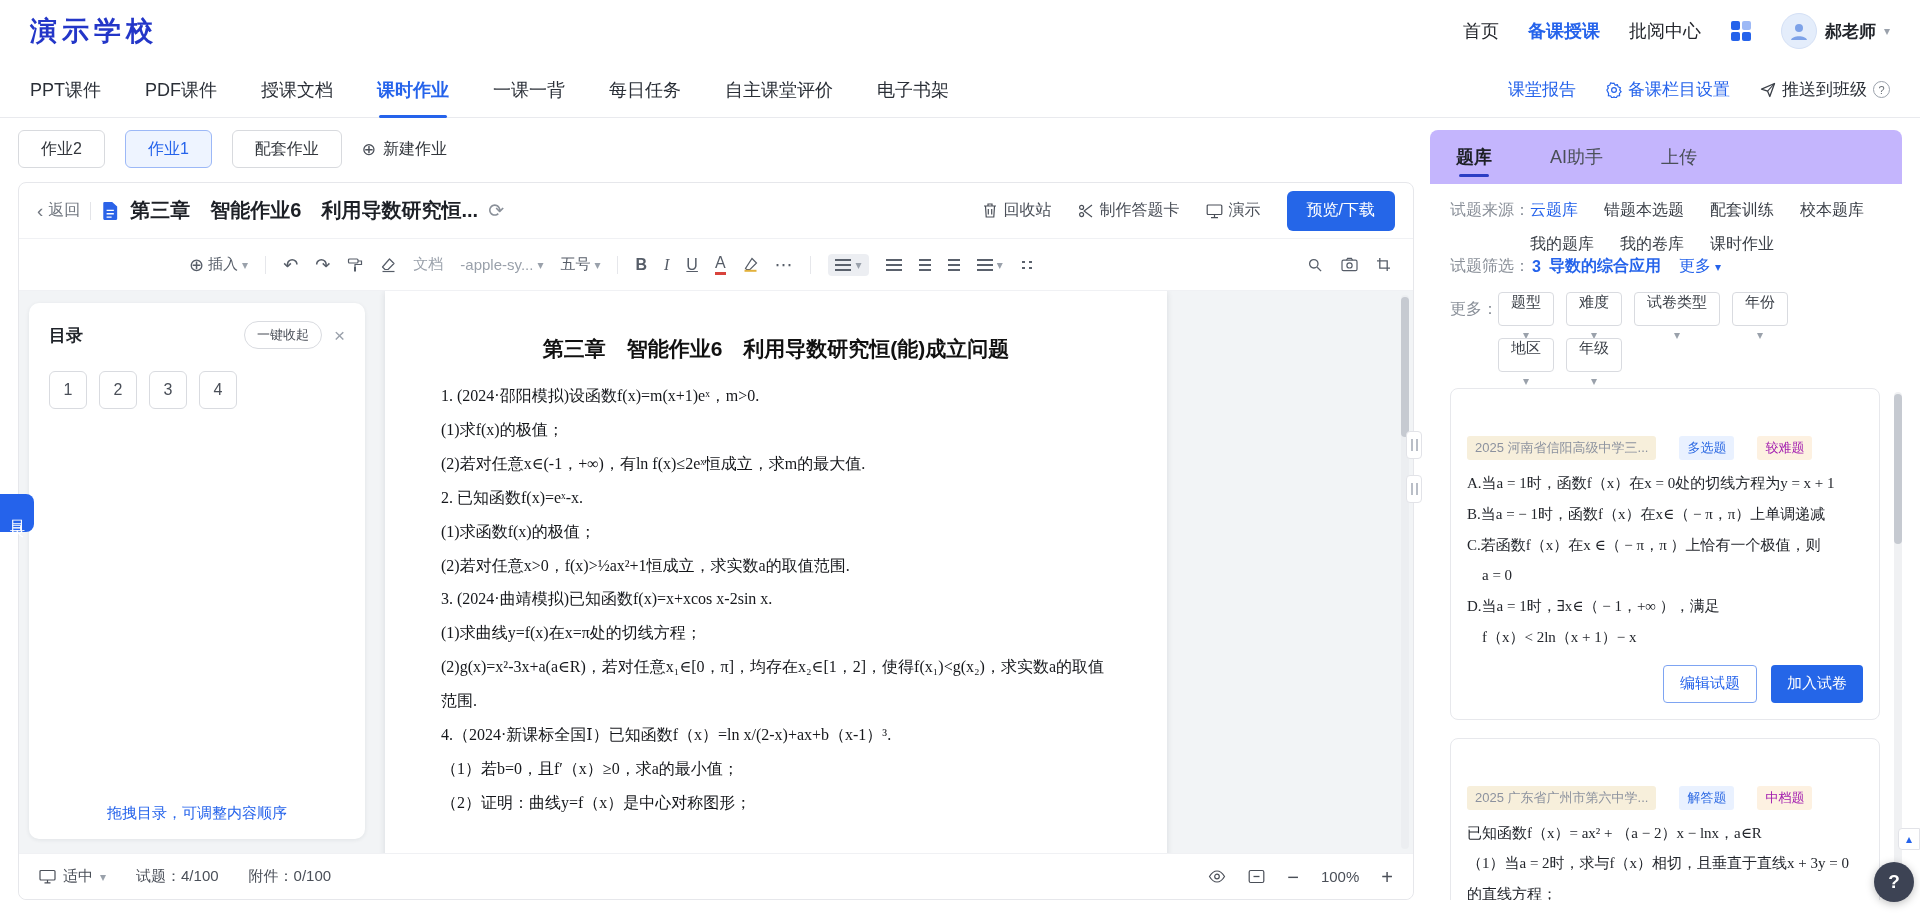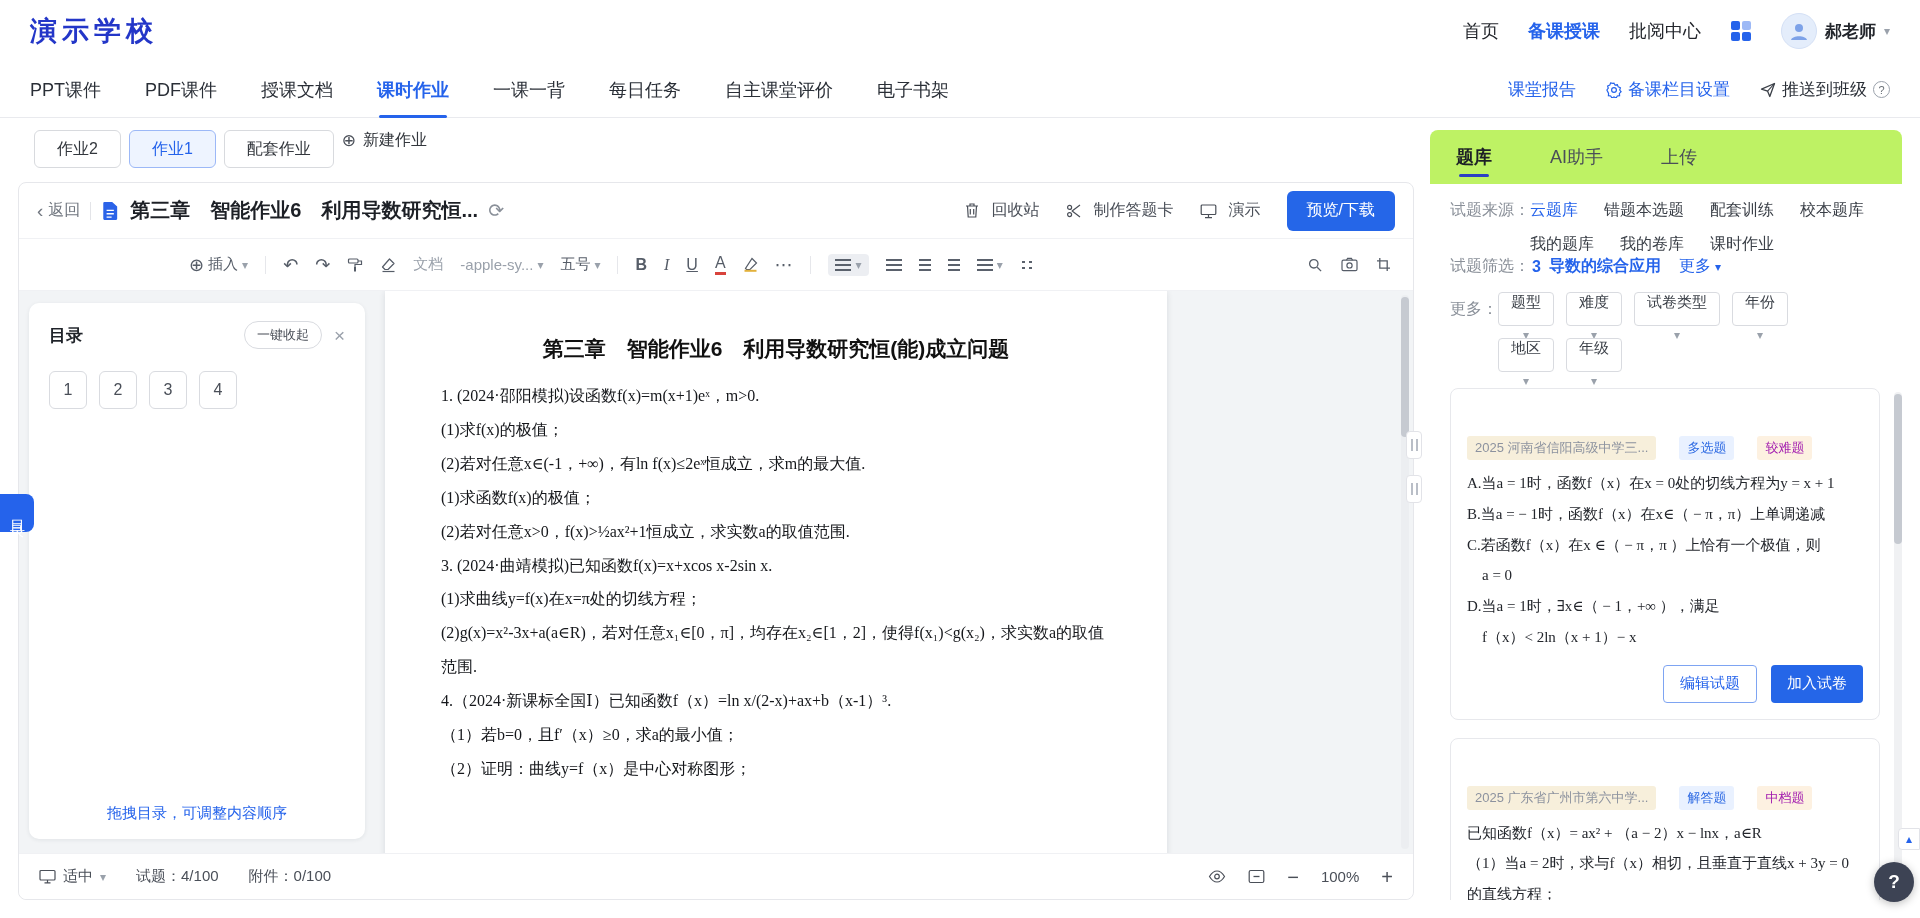--- a/index.html
+++ b/index.html
@@ -24,36 +24,36 @@
   .tab-active{color:#2563eb;font-weight:700;}
   .tab-active::after{content:"";position:absolute;left:2px;right:2px;bottom:0;height:3px;background:#2563eb;border-radius:2px;}
   .tab-actions{margin-left:auto;display:flex;align-items:center;gap:30px;font-size:17px;white-space:nowrap;}
   .link-blue{color:#2563eb;display:inline-flex;align-items:center;gap:6px;cursor:pointer;}
   .push{color:#2a2f37;display:inline-flex;align-items:center;gap:6px;cursor:pointer;}
   .help-dot{width:17px;height:17px;border:1px solid #9aa1ab;border-radius:50%;font-size:11px;color:#6a7077;display:inline-flex;align-items:center;justify-content:center;}
 
   
   .content-row{display:flex;gap:16px;padding:0 18px;margin-top:12px;height:770px;}
   .left-col{flex:1;display:flex;flex-direction:column;min-width:0;}
-  .workrow{display:flex;align-items:flex-start;gap:8px;height:38px;margin-bottom:14px;margin-left:16px;}
+  .workrow{display:flex;align-items:center;gap:20px;height:38px;margin-bottom:14px;}
   .wbtn{height:38px;padding:0 22px;border:1px solid #d8dade;border-radius:6px;background:#fff;font-size:16px;color:#33373d;display:inline-flex;align-items:center;}
   .wbtn-active{border-color:#9cb8f7;background:#eef4ff;color:#2563eb;}
   .wnew{border:none;background:transparent;display:inline-flex;gap:7px;align-items:center;font-size:16px;color:#33373d;}
   .wnew .plus{font-size:17px;color:#4a4f58;}
 
   
   .editor{flex:1;background:#fff;border:1px solid #e6e7eb;border-radius:8px;display:flex;flex-direction:column;position:relative;min-width:0;}
   .ed-head{height:56px;display:flex;align-items:center;padding:0 18px;gap:10px;border-bottom:1px solid #f0f1f4;}
   .back{color:#70767f;font-size:16px;display:inline-flex;gap:5px;align-items:center;cursor:pointer;}
   .back .bk{font-size:19px;line-height:1;}
   .vdiv{width:1px;height:18px;background:#e3e4e8;}
   .ed-title{font-size:20px;font-weight:700;white-space:nowrap;color:#1d2026;}
   .refresh{color:#8a9099;font-size:19px;cursor:pointer;}
   .ed-actions{margin-left:auto;display:flex;align-items:center;gap:26px;color:#4a4f58;font-size:16px;}
-  .ed-act{display:inline-flex;align-items:center;gap:12px;cursor:pointer;white-space:nowrap;}
+  .ed-act{display:inline-flex;align-items:center;gap:6px;cursor:pointer;white-space:nowrap;}
   .btn-primary{background:#2566e8;color:#fff;border:none;border-radius:6px;height:40px;padding:0 20px;font-size:16px;}
 
   
   .toolbar{height:52px;display:flex;align-items:center;gap:17px;padding:0 22px 0 170px;border-bottom:1px solid #f0f1f4;color:#565d68;font-size:15px;}
   .tb-sep{width:1px;height:18px;background:#e6e7eb;flex:none;}
   .tb-btn{display:inline-flex;align-items:center;gap:4px;cursor:pointer;white-space:nowrap;}
   .tb-glyph{font-size:18px;line-height:1;}
   .tb-muted{color:#9aa1ab;}
   .b-bold{font-weight:800;font-size:16px;}
   .b-italic{font-style:italic;font-family:"Liberation Serif","DejaVu Serif",serif;font-size:16px;}
@@ -91,21 +91,21 @@
   .handle-1{top:248px;}
   .handle-2{top:292px;}
 
   .statusbar{height:46px;border-top:1px solid #f0f1f4;display:flex;align-items:center;gap:30px;padding:0 20px;color:#4a4f58;font-size:15px;background:#fff;border-radius:0 0 8px 8px;}
   .sb-item{display:inline-flex;align-items:center;gap:7px;white-space:nowrap;}
   .sb-right{margin-left:auto;display:flex;align-items:center;gap:22px;}
   .sb-op{font-size:20px;line-height:1;cursor:pointer;color:#4a4f58;}
 
   
   .panel{width:472px;min-width:472px;display:flex;flex-direction:column;position:relative;}
-  .p-tabs{height:54px;background:#bef264;border-radius:8px 8px 0 0;display:flex;padding:0 26px;gap:58px;font-size:18px;color:#4a4f58;}
+  .p-tabs{height:54px;background:#c4b5fd;border-radius:8px 8px 0 0;display:flex;padding:0 26px;gap:58px;font-size:18px;color:#4a4f58;}
   .p-tab{cursor:pointer;position:relative;line-height:54px;height:54px;}
   .p-tab-active{color:#1d2026;font-weight:700;}
   .p-tab-active::after{content:"";position:absolute;left:50%;transform:translateX(-50%);bottom:7px;width:30px;height:3px;background:#2c3ec4;border-radius:2px;}
   .p-body{flex:1;padding-top:16px;position:relative;overflow:hidden;display:flex;flex-direction:column;}
   .p-row{display:flex;padding-left:20px;font-size:16px;}
   .p-label{color:#8a9099;flex:none;}
   .p-links{display:flex;flex-wrap:wrap;column-gap:26px;row-gap:13px;color:#3a3f47;width:352px;}
   .p-link{cursor:pointer;}
   .p-link-active{color:#2563eb;}
   .filterline{margin-top:1px;align-items:center;}
@@ -361,20 +361,21 @@
           </div>
           <div class="toc-hint">拖拽目录，可调整内容顺序</div>
         </div>
 
         <div class="page">
           <div class="page-title">第三章　智能作业6　利用导数研究恒(能)成立问题</div>
           <div class="doc">
             <div class="doc-line">1. (2024·邵阳模拟)设函数f(x)=m(x+1)eˣ，m&gt;0.</div>
             <div class="doc-line">(1)求f(x)的极值；</div>
             <div class="doc-line">(2)若对任意x∈(-1，+∞)，有ln f(x)≤2eˣ恒成立，求m的最大值.</div>
+            <div class="doc-line">2. 已知函数f(x)=eˣ-x.</div>
             <div class="doc-line">(1)求函数f(x)的极值；</div>
             <div class="doc-line">(2)若对任意x&gt;0，f(x)&gt;½ax²+1恒成立，求实数a的取值范围.</div>
             <div class="doc-line">3. (2024·曲靖模拟)已知函数f(x)=x+xcos x-2sin x.</div>
             <div class="doc-line">(1)求曲线y=f(x)在x=π处的切线方程；</div>
             <div class="doc-line">(2)g(x)=x²-3x+a(a∈R)，若对任意x₁∈[0，π]，均存在x₂∈[1，2]，使得f(x₁)&lt;g(x₂)，求实数a的取值范围.</div>
             <div class="doc-line">4.（2024·新课标全国Ⅰ）已知函数f（x）=ln x/(2-x)+ax+b（x-1）³.</div>
             <div class="doc-line">（1）若b=0，且f′（x）≥0，求a的最小值；</div>
             <div class="doc-line">（2）证明：曲线y=f（x）是中心对称图形；</div>
           </div>
         </div>

